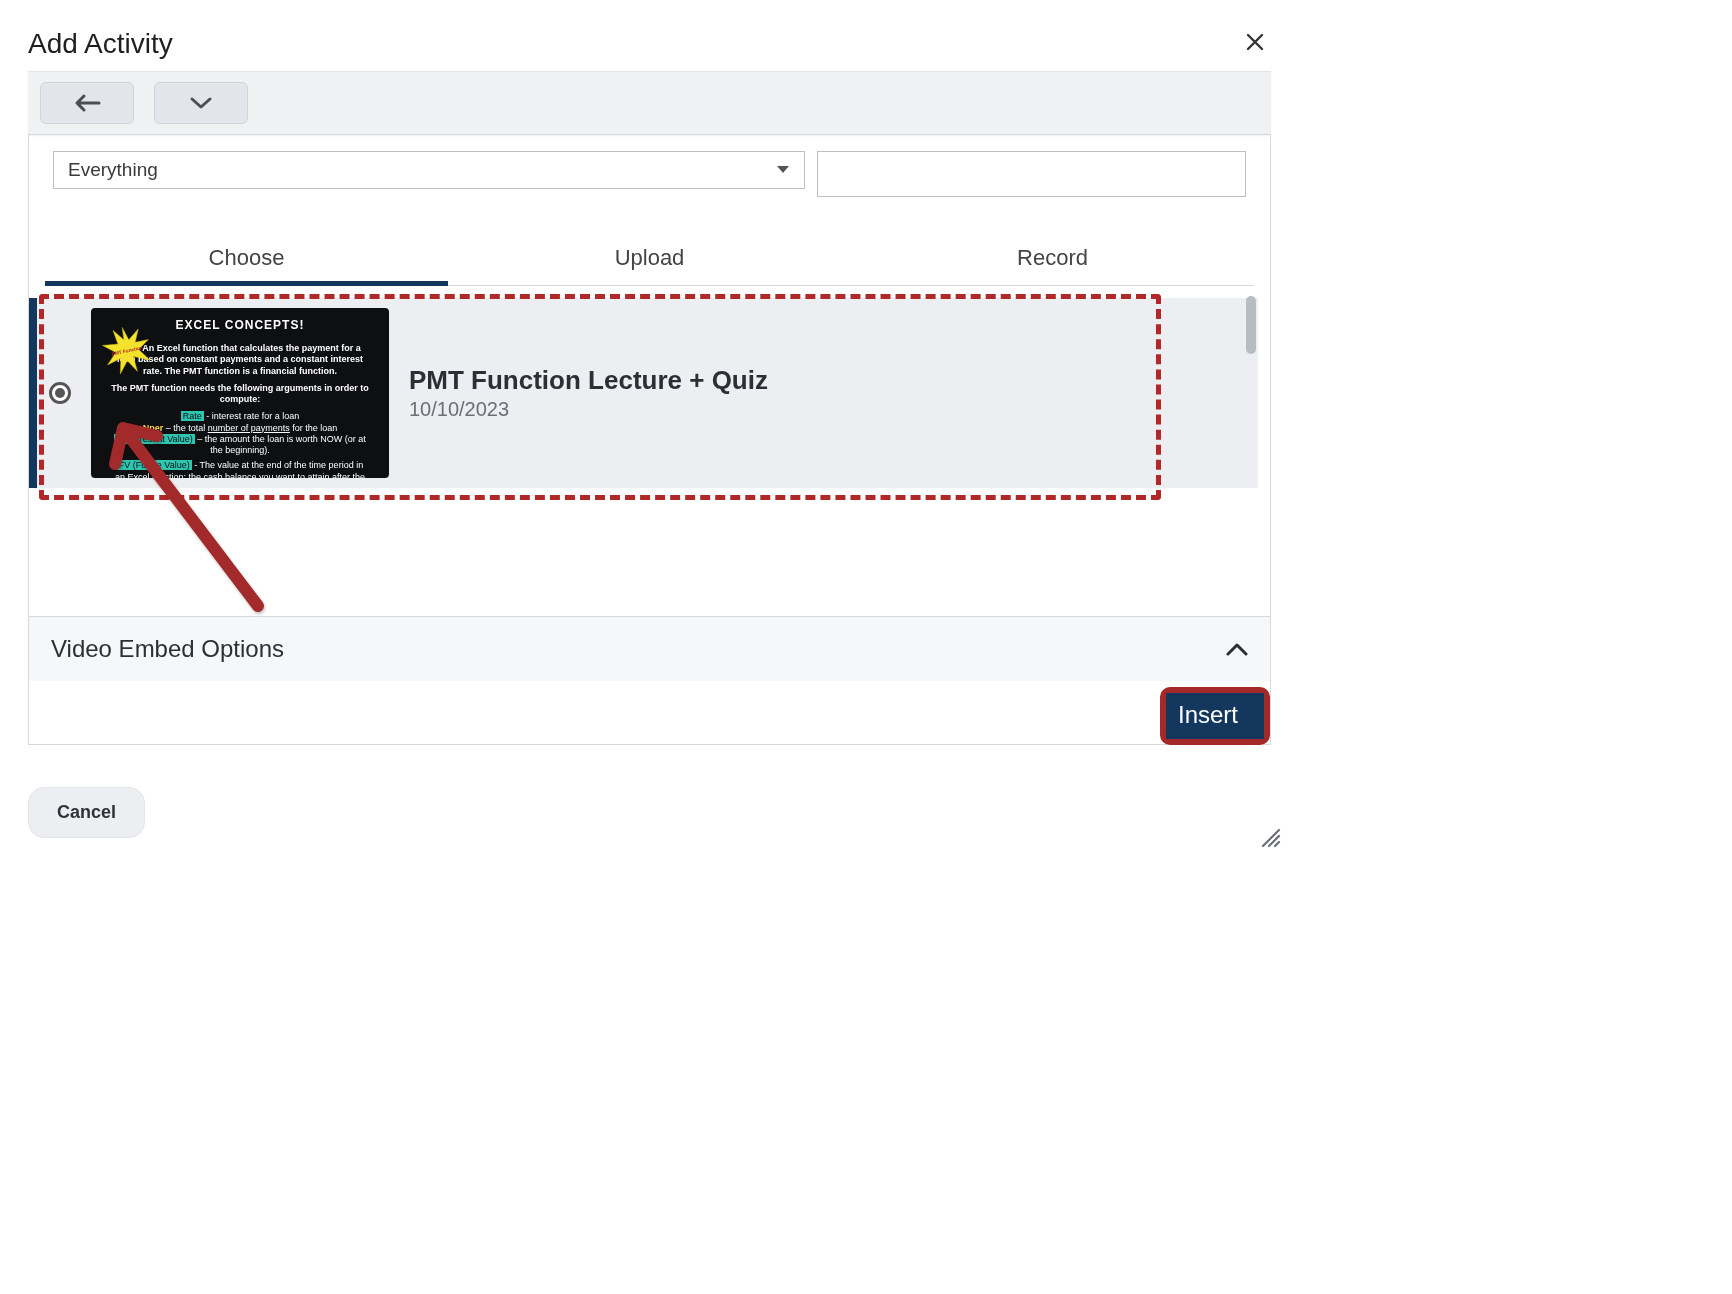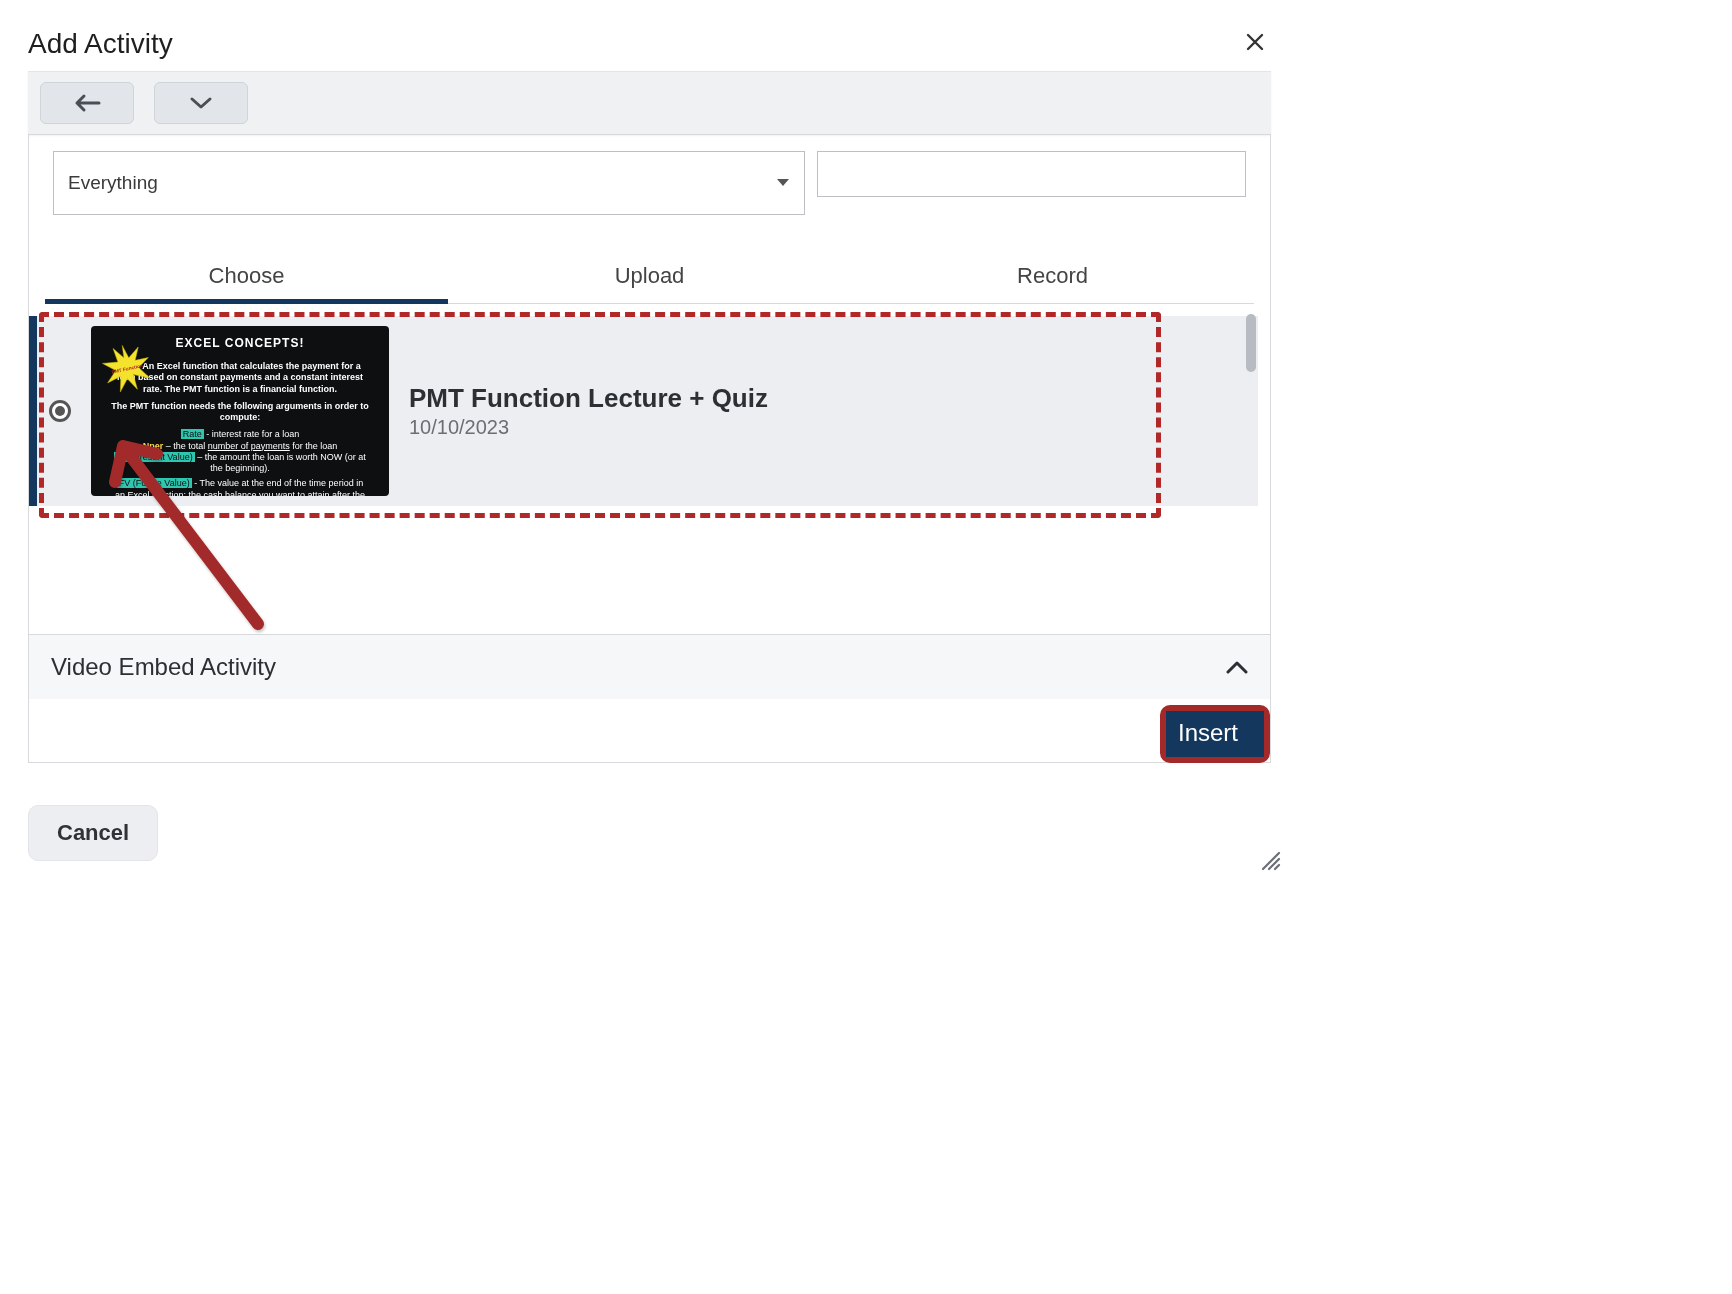--- a/index.html
+++ b/index.html
@@ -58,21 +58,21 @@
     padding: 16px 16px 0 16px;
     position: relative;
   }
   .filter-row {
     display: flex;
     gap: 12px;
     padding: 0 8px 10px 8px;
   }
   .select-box {
     flex: 0 0 63%;
-    height: 64px;
+    height: 38px;
     border: 1px solid #bcbfc4;
     display: flex;
     align-items: center;
     justify-content: space-between;
     padding: 0 14px;
     font-size: 19px;
     color: #3a3a3a;
     background: #fff;
     cursor: pointer;
   }
@@ -215,23 +215,23 @@
     cursor: pointer;
     display: block;
   }
 
   .cancel-row {
     margin-top: 42px;
   }
   .cancel-btn {
     background: #eceef1;
     border: 1px solid #e2e5e9;
-    border-radius: 10px;
+    border-radius: 16px;
     padding: 14px 28px;
-    font-size: 22px;
+    font-size: 18px;
     font-weight: 600;
     color: #2f3236;
     cursor: pointer;
   }
   .resize-grip {
     position: absolute;
     right: 18px; bottom: 16px;
     color: #6b6f75;
   }
 </style>
@@ -318,21 +318,21 @@
           </filter>
         </defs>
         <g filter="url(#sh)">
           <path d="M165 230 L30 52 M30 52 L22 88 M30 52 L64 60" stroke="#a32a29" stroke-width="12" fill="none" stroke-linecap="round" stroke-linejoin="round"></path>
         </g>
       </svg>
 
     </div>
 
     <div class="embed-options">
-      <span>Video Embed Activity</span>
+      <span>Video Embed Options</span>
       <svg width="22" height="14" viewBox="0 0 22 14">
           <path d="M2 12 L11 3 L20 12" stroke="#2c2f33" stroke-width="3" fill="none" stroke-linecap="round" stroke-linejoin="round"></path>
         </svg>
     </div>
 
     <div class="insert-row">
       <div class="insert-wrap">
         <button class="insert-btn">Insert</button>
       </div>
     </div>

